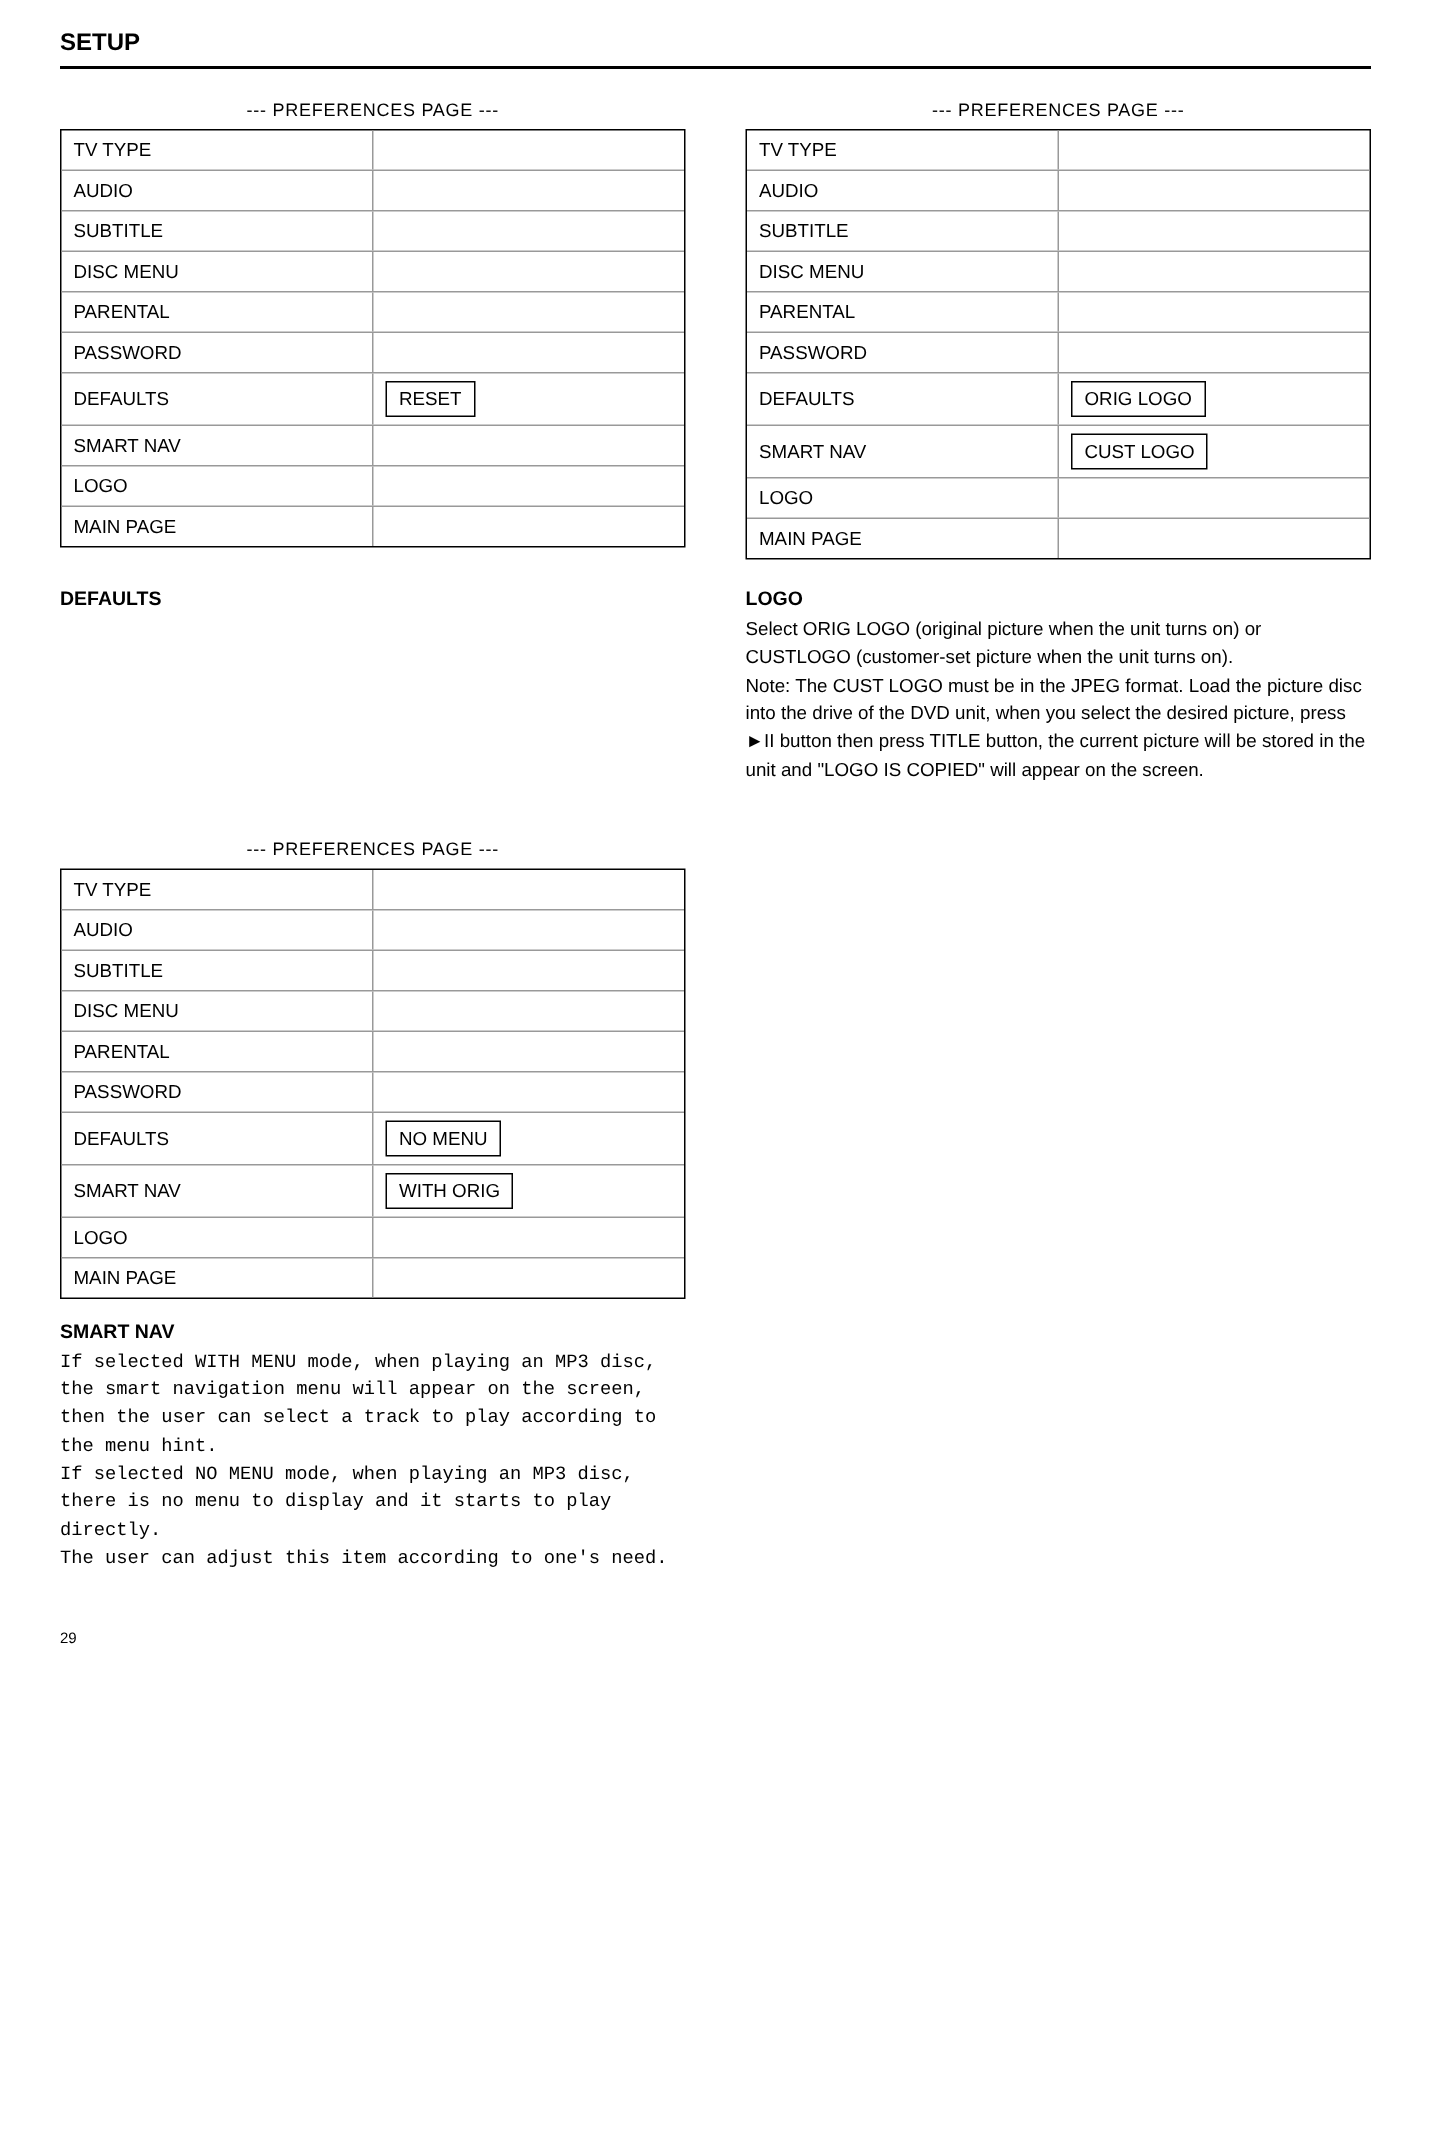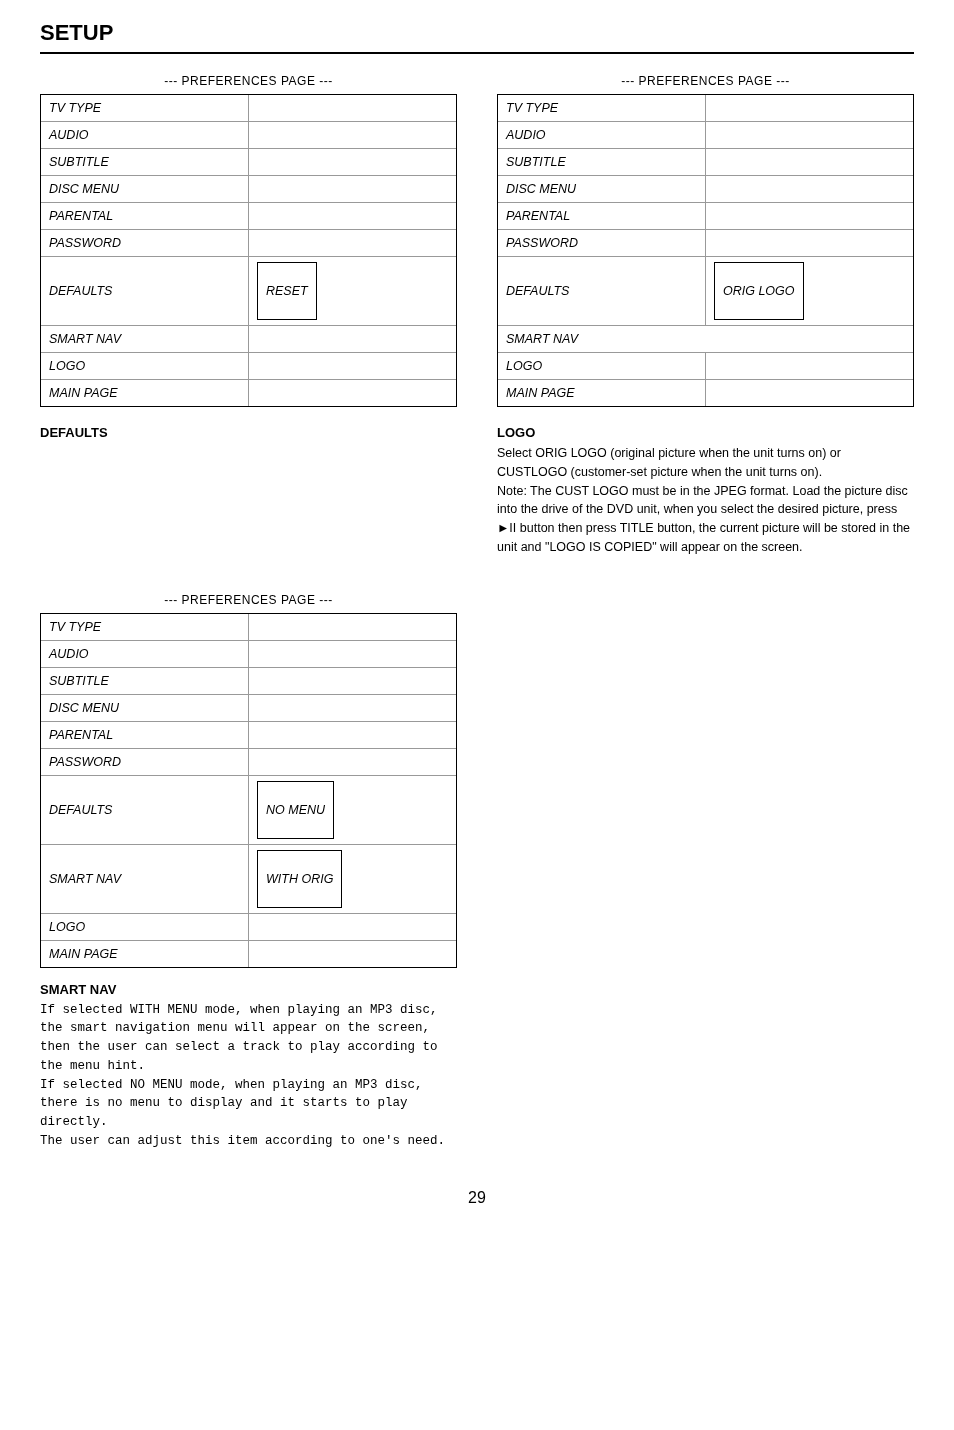--- a/index.html
+++ b/index.html
@@ -6,21 +6,21 @@
     body {
       font-family: Arial, Helvetica, sans-serif;
       font-size: 13px;
       background: #fff;
       color: #000;
       width: 954px;
       min-height: 1430px;
       padding: 20px 40px;
     }
     .page-title {
-      font-size: 22px;
+      font-size: 16px;
       font-weight: bold;
       border-bottom: 2px solid #000;
       padding-bottom: 6px;
       margin-bottom: 20px;
     }
     .two-col {
       display: flex;
       gap: 40px;
       margin-bottom: 18px;
     }
@@ -33,40 +33,39 @@
       margin-bottom: 6px;
       letter-spacing: 0.5px;
     }
     .pref-table {
       border: 1.5px solid #000;
       width: 100%;
     }
     .pref-row {
       display: flex;
       border-bottom: 1px solid #999;
-      font-style: italic;
     }
     .pref-row:last-child {
       border-bottom: none;
     }
     .pref-cell {
       padding: 5px 8px;
       font-size: 12.5px;
       border-right: 1px solid #999;
       flex: 1;
       min-height: 26px;
       display: flex;
       align-items: center;
     }
     .pref-cell:last-child {
       border-right: none;
     }
     .option-box {
       border: 1.5px solid #000;
-      padding: 21px 8px;
+      padding: 4px 8px;
       font-size: 12.5px;
       background: #fff;
       display: inline-block;
     }
     .section-desc {
       margin-bottom: 18px;
     }
     .section-desc h3 {
       font-size: 13px;
       font-weight: bold;
@@ -80,23 +79,23 @@
       display: flex;
       gap: 40px;
     }
     .left-bottom {
       flex: 1;
     }
     .right-bottom {
       flex: 1;
     }
     .page-num {
-      text-align: center;
+      text-align: left;
       margin-top: 20px;
-      font-size: 16px;
+      font-size: 10px;
     }
   </style>
 </head>
 <body>
 
 <div class="page-title">SETUP</div>
 
 <div class="two-col">
 
   <div class="col">
@@ -176,20 +175,23 @@
         <div class="pref-cell"></div>
       </div>
       <div class="pref-row">
         <div class="pref-cell">DEFAULTS</div>
         <div class="pref-cell">
             <span class="option-box">ORIG LOGO</span>
           </div>
       </div>
       <div class="pref-row">
         <div class="pref-cell">SMART NAV</div>
+        <div class="pref-cell">
+            <span class="option-box">CUST LOGO</span>
+          </div>
       </div>
       <div class="pref-row">
         <div class="pref-cell">LOGO</div>
         <div class="pref-cell"></div>
       </div>
       <div class="pref-row">
         <div class="pref-cell">MAIN PAGE</div>
         <div class="pref-cell"></div>
       </div>
     </div>

